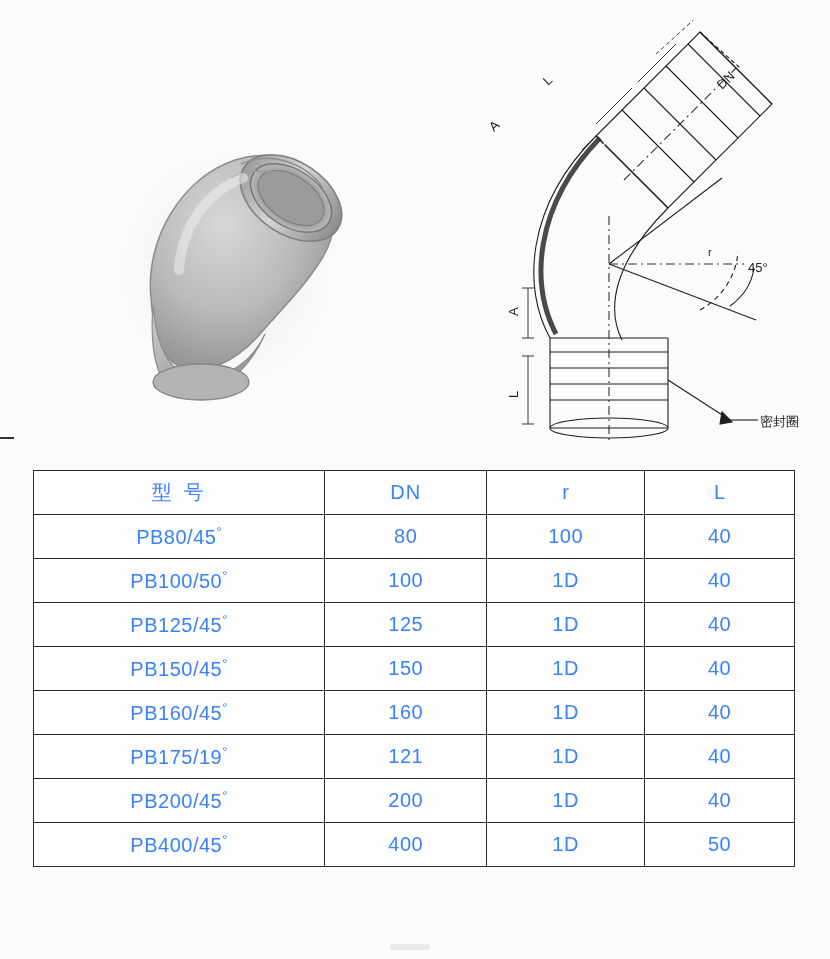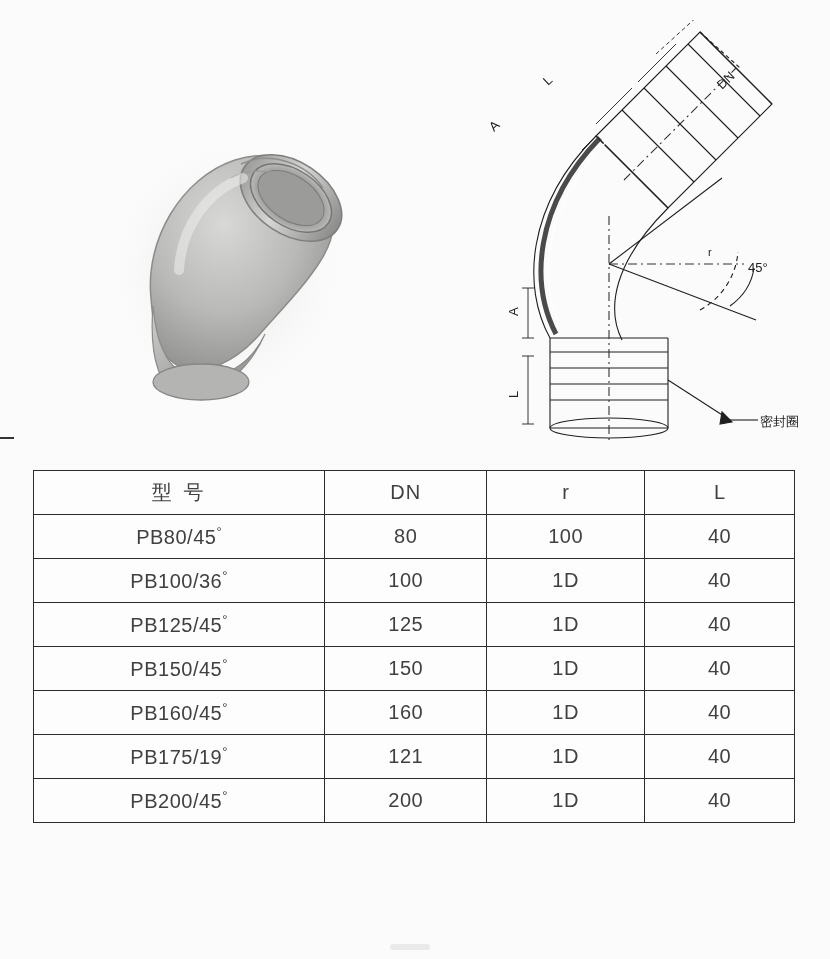--- a/index.html
+++ b/index.html
@@ -79,21 +79,21 @@
   table.spec {
     border-collapse: collapse;
     width: 762px;
     background: #fdfdfd;
   }
   table.spec th, table.spec td {
     border: 1px solid #2b2b2b;
     text-align: center;
     font-size: 20px;
     font-family: "Liberation Sans", sans-serif;
-    color: #404040;
+    color: #3b82f6;
     height: 43px;
     padding: 0;
     font-weight: normal;
     letter-spacing: 0.5px;
   }
   table.spec th {
     font-size: 20px;
     letter-spacing: 3px;
   }
   table.spec th.col-model { width: 292px; }
@@ -278,21 +278,21 @@
         </tr>
       </thead>
       <tbody>
         <tr>
           <td><span>PB80/45</span><span class="deg">°</span></td>
           <td>80</td>
           <td>100</td>
           <td>40</td>
         </tr>
         <tr>
-          <td><span>PB100/36</span><span class="deg">°</span></td>
+          <td><span>PB100/50</span><span class="deg">°</span></td>
           <td>100</td>
           <td>1D</td>
           <td>40</td>
         </tr>
         <tr>
           <td><span>PB125/45</span><span class="deg">°</span></td>
           <td>125</td>
           <td>1D</td>
           <td>40</td>
         </tr>
@@ -312,19 +312,25 @@
           <td><span>PB175/19</span><span class="deg">°</span></td>
           <td>121</td>
           <td>1D</td>
           <td>40</td>
         </tr>
         <tr>
           <td><span>PB200/45</span><span class="deg">°</span></td>
           <td>200</td>
           <td>1D</td>
           <td>40</td>
+        </tr>
+        <tr>
+          <td><span>PB400/45</span><span class="deg">°</span></td>
+          <td>400</td>
+          <td>1D</td>
+          <td>50</td>
         </tr>
       </tbody>
     </table>
   </div>
 
   <div class="bottom-smudge"></div>
 </div>
 
 </body></html>

